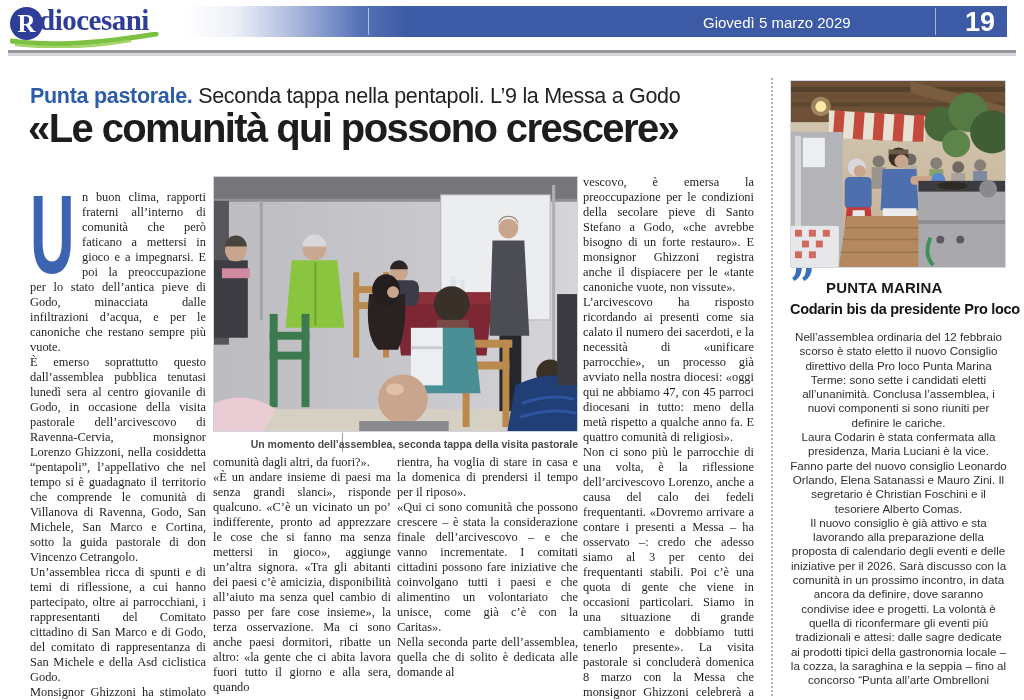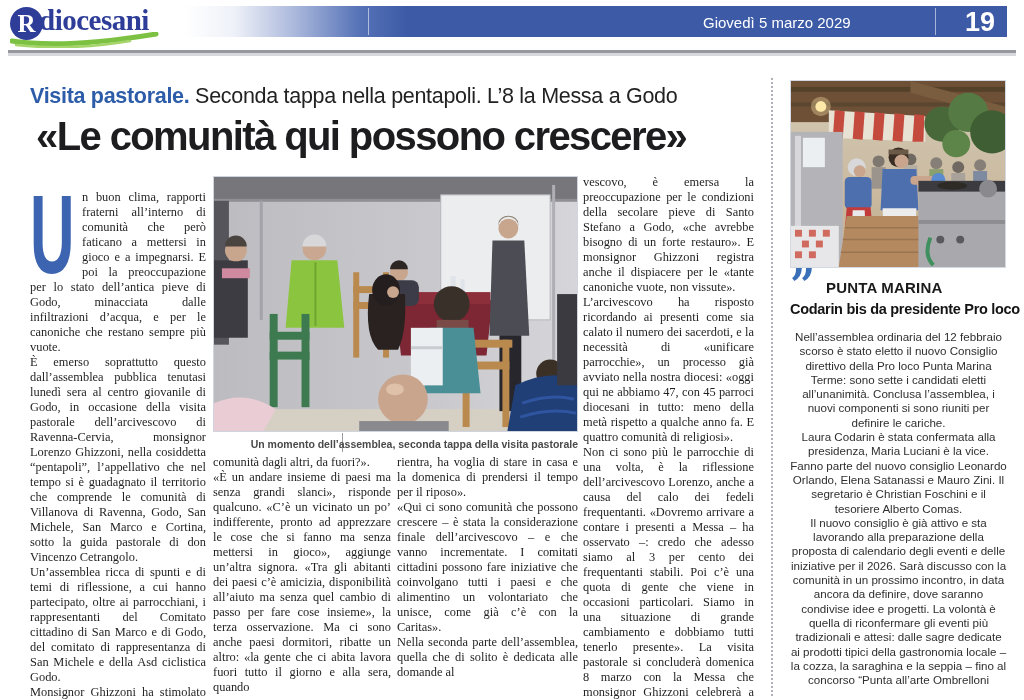--- a/index.html
+++ b/index.html
@@ -27,21 +27,21 @@
   .banner-page{position:absolute;right:12px;top:50%;transform:translateY(-50%);
                color:#fff;font-weight:700;font-size:27px;}
 
   .header-rule{position:absolute;left:8px;right:8px;top:50px;height:3px;
                background:#97979f;box-shadow:0 3px 0 #d7d7dd;}
 
   
   .kicker{position:absolute;left:30px;top:84px;width:730px;white-space:nowrap;
           font-size:21.5px;letter-spacing:-.3px;color:#222;}
   .kicker-lead{color:#2d5ca9;font-weight:700;}
-  .headline{position:absolute;left:28px;top:106px;margin:8px;white-space:nowrap;
+  .headline{position:absolute;left:28px;top:106px;margin:0;white-space:nowrap;
             font-size:40px;font-weight:700;letter-spacing:-1.6px;color:#1d1d1f;}
 
   .col{position:absolute;top:175px;height:524px;overflow:hidden;
        font-family:"Liberation Serif",serif;font-size:12.4px;line-height:15px;
        color:#1f1f1f;text-align:justify;white-space:pre-line;}
   .col1{left:30px;width:176px;}
   .col2{left:213px;top:455px;height:244px;width:178px;}
   .col3{left:397px;top:455px;height:244px;width:181px;}
   .col4{left:583px;width:171px;}
 
@@ -94,22 +94,22 @@
     <span class="banner-sep s1"></span>
     <span class="banner-sep s2"></span>
     <span class="banner-section">Territori</span>
     <span class="banner-date">Giovedì 5 marzo 2029</span>
     <span class="banner-page">19</span>
   </div>
 
   <div class="header-rule"></div>
 
   <div class="kicker">
-    <span class="kicker-lead">Visita pastorale.</span>
-    <span class="kicker-rest">Seconda tappa nella pentapoli. L’8 la Messa a Godo</span>
+    <span class="kicker-lead">Punta pastorale.</span>
+    <span class="kicker-rest">Seconda tappa nella pentapoli. L’9 la Messa a Godo</span>
   </div>
   <h1 class="headline">«Le comunità qui possono crescere»</h1>
 
   <div class="col col1">
     <span class="dropcap"><span>U</span></span><span>n buon clima, rapporti fraterni all’interno di comunità che però faticano a mettersi in gioco e a impegnarsi. E poi la preoccupazione per lo stato dell’antica pieve di Godo, minacciata dalle infiltrazioni d’acqua, e per le canoniche che restano sempre più vuote.
 È emerso soprattutto questo dall’assemblea pubblica tenutasi lunedì sera al centro giovanile di Godo, in occasione della visita pastorale dell’arcivescovo di Ravenna-Cervia, monsignor Lorenzo Ghizzoni, nella cosiddetta “pentapoli”, l’appellativo che nel tempo si è guadagnato il territorio che comprende le comunità di Villanova di Ravenna, Godo, San Michele, San Marco e Cortina, sotto la guida pastorale di don Vincenzo Cetrangolo.
 Un’assemblea ricca di spunti e di temi di riflessione, a cui hanno partecipato, oltre ai parrocchiani, i rappresentanti del Comitato cittadino di San Marco e di Godo, del comitato di rappresentanza di San Michele e della Asd ciclistica Godo.
 Monsignor Ghizzoni ha stimolato subito la platea, chiedendo ai presenti: «come è vista la</span>
   </div>
 

